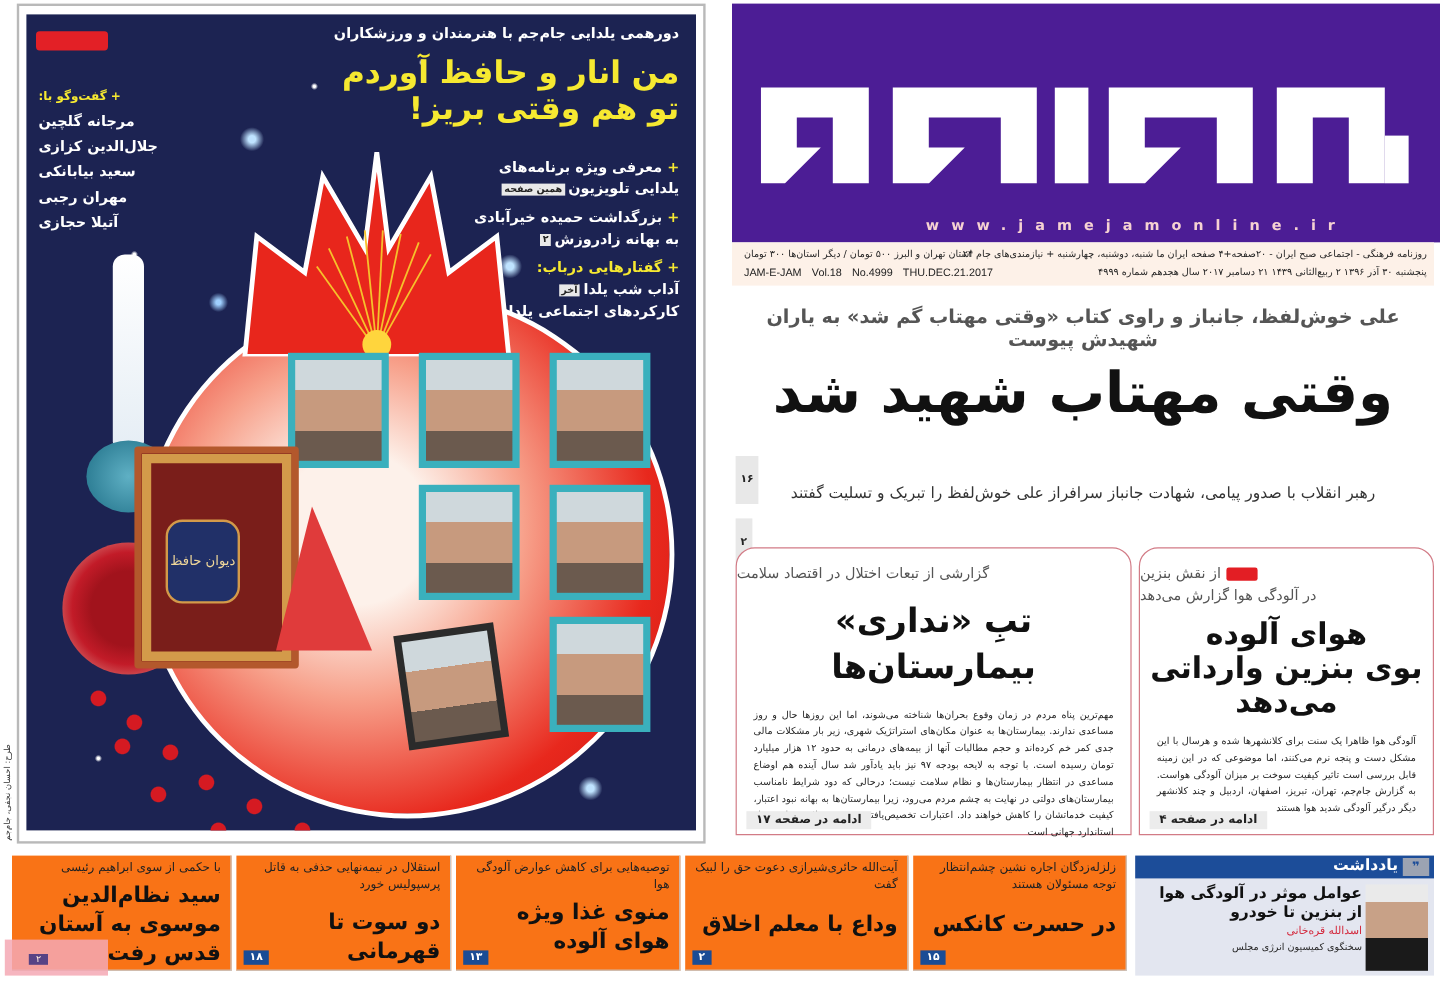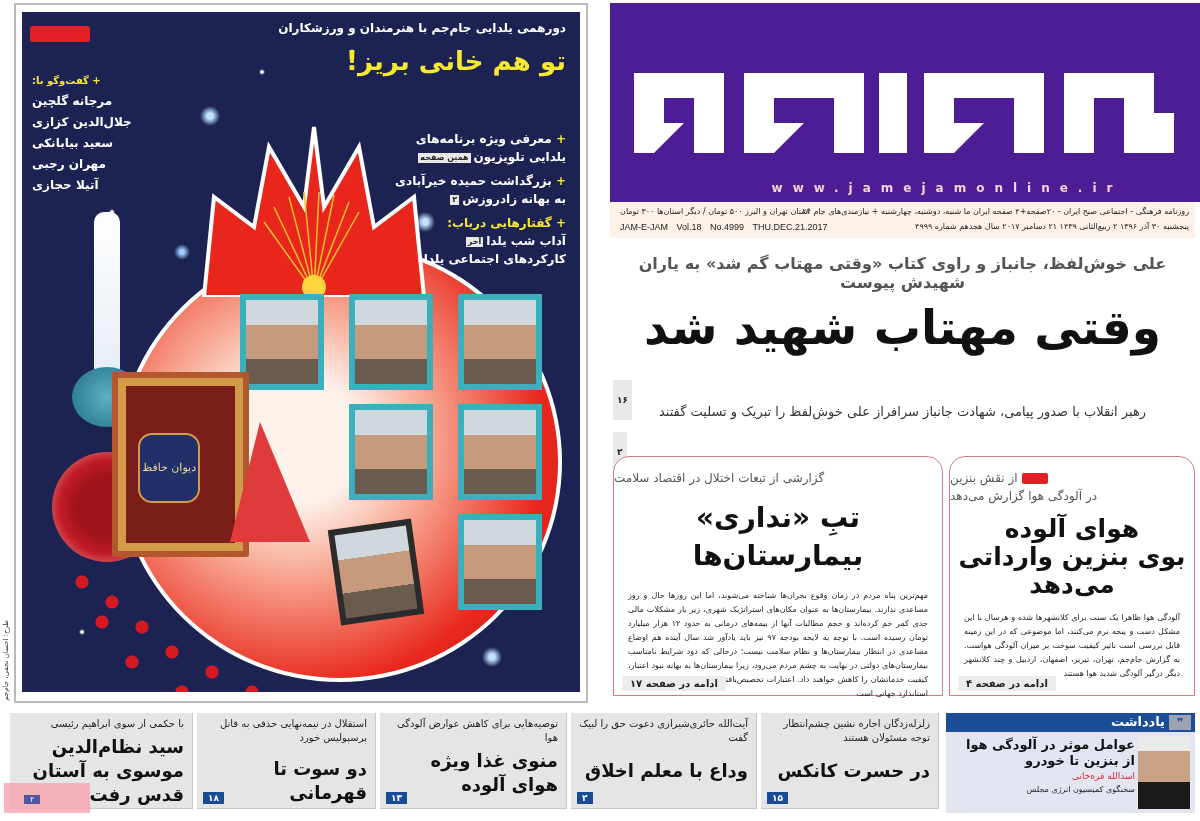--- a/index.html
+++ b/index.html
@@ -84,21 +84,21 @@
 
   
   .box { position: absolute; border: 1px solid #d27b86; border-radius: 16px 16px 0 0; background: #fff; }
   .box .kick { text-align: left; font-size: 12px; color: #555; margin-top: 12px; line-height: 18px; }
   .box .kick .brand { display: inline-block; background: #e31e24; width: 26px; height: 11px; border-radius: 2px; vertical-align: middle; margin-left: 4px; }
   .box .hl { text-align: center; font-weight: bold; color: #111; }
   .box .body { font-size: 8px; line-height: 14px; color: #222; text-align: justify; padding: 0 14px; }
   .box .cont { position: absolute; left: 8px; bottom: 4px; background: #ececec; font-size: 10px; font-weight: bold; padding: 2px 8px; color: #222; }
 
   
-  .strip-item { position: absolute; top: 713px; height: 96px; border-right: 1px solid #c8c8c8; border-bottom: 1px solid #c8c8c8; background: #e5e5e5; }
+  .strip-item { position: absolute; top: 713px; height: 96px; border-right: 1px solid #c8c8c8; border-bottom: 1px solid #c8c8c8; background: #f97316; }
   .strip-item .small { text-align: right; font-size: 10px; color: #222; line-height: 14px; padding: 4px 8px 0 8px; }
   .strip-item .big { text-align: right; font-size: 18px; font-weight: bold; color: #111; line-height: 24px; padding: 4px 8px 0 8px; }
   .strip-item .num { position: absolute; left: 6px; bottom: 4px; background: #1a4c95; color: #fff; font-size: 9px; padding: 1px 5px; font-weight: bold; }
 
   
   .note { position: absolute; left: 946px; top: 713px; width: 249px; height: 100px; background: #e3e6f0; }
   .note .bar { position: absolute; left: 0; right: 0; top: 0; height: 19px; background: #1c4d99; }
   .note .bar-label { position: absolute; right: 30px; top: 1px; color: #fff; font-size: 13px; font-weight: bold; }
   .note .quote-icon { position: absolute; right: 4px; top: 2px; width: 22px; height: 15px; background: #9ca3b2; color: #1c4d99; font-size: 11px; font-weight: bold; text-align: center; line-height: 15px; }
   .note .title { position: absolute; right: 60px; top: 24px; width: 180px; text-align: right; font-size: 13px; font-weight: bold; line-height: 16px; color: #111; }
@@ -119,21 +119,22 @@
     <div class="label">+ گفت‌وگو با:</div>
     <div>مرجانه گلچین</div>
     <div>جلال‌الدین کزازی</div>
     <div>سعید بیابانکی</div>
     <div>مهران رجبی</div>
     <div>آتیلا حجازی</div>
   </div>
 
   <div class="kicker rtl">دورهمی یلدایی جام‌جم با هنرمندان و ورزشکاران</div>
   <div class="headline rtl">
-    <div>تو هم خانی بریز!</div>
+    <div>من انار و حافظ آوردم</div>
+    <div>تو هم وقتی بریز!</div>
   </div>
 
   <div class="bullets rtl">
     <div class="bullet">
       <span class="plus">+ </span><span>معرفی ویژه برنامه‌های</span><br>
       <span>یلدایی تلویزیون</span><span class="ref">همین صفحه</span>
     </div>
     <div class="bullet">
       <span class="plus">+ </span><span>بزرگداشت حمیده خیرآبادی</span><br>
       <span>به بهانه زادروزش</span><span class="ref">۲</span>

